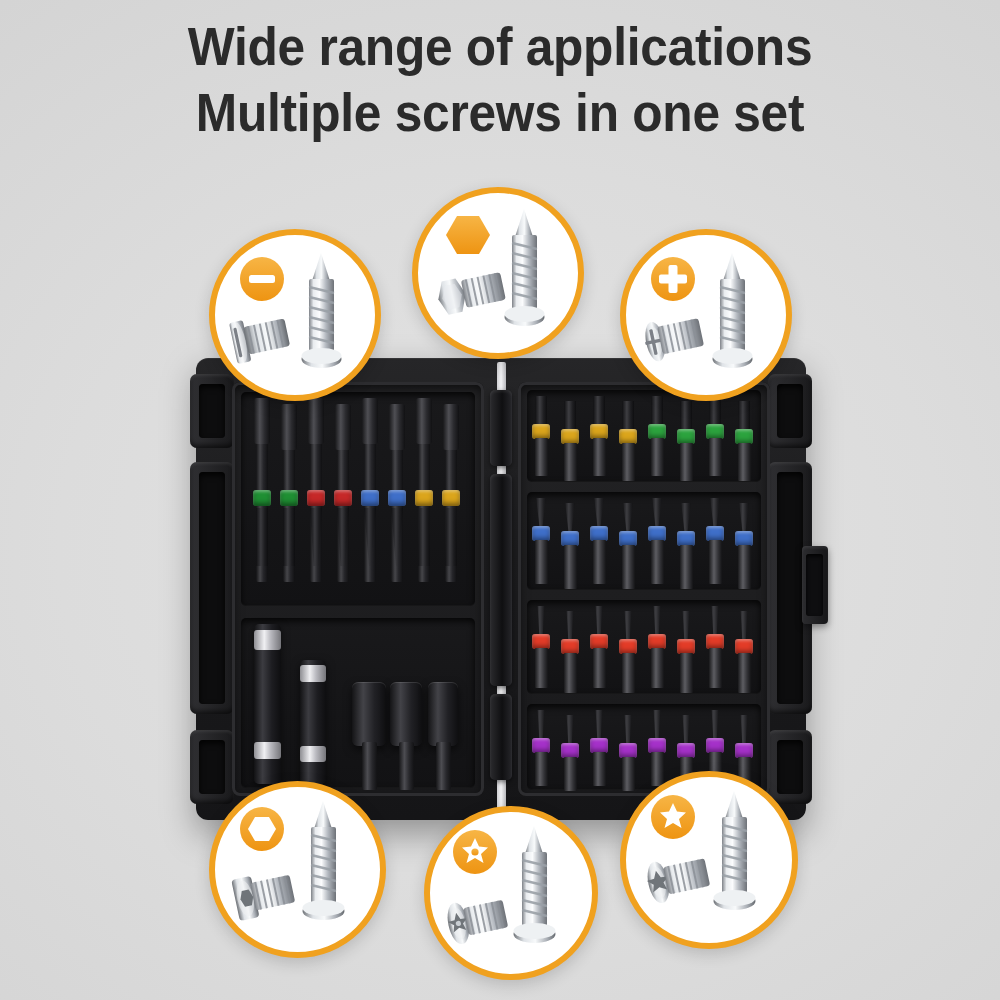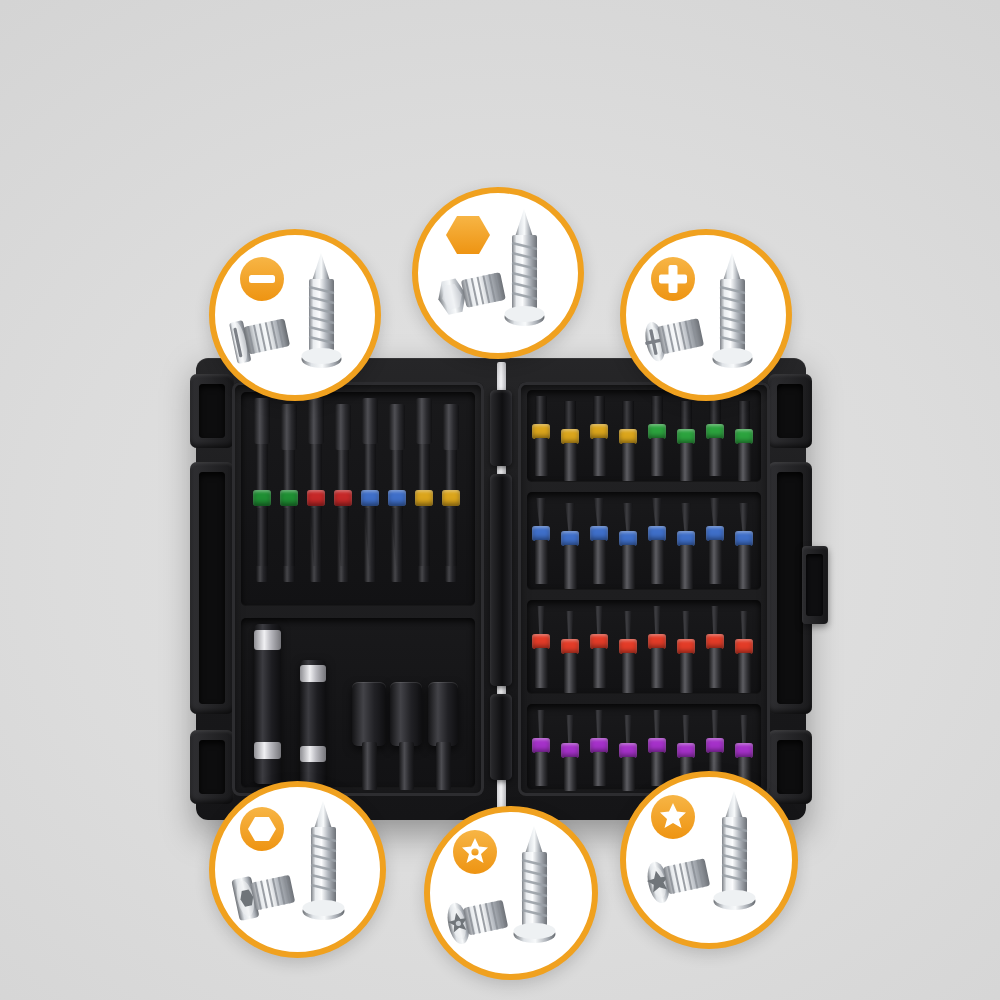--- a/index.html
+++ b/index.html
@@ -110,20 +110,24 @@
 
   
   .scene{position:absolute;inset:0;}
   svg{display:block;}
 </style>
 </head>
 <body>
 
 <div id="stage">
 
+  <div class="headline">
+    <span class="ln">Wide range of applications</span>
+    <span class="ln">Multiple screws in one set</span>
+  </div>
 
   <div class="case">
     <div class="shell"></div>
 
     <div class="rib L t">
         <i class="slot"></i>
       </div>
     <div class="rib L m">
         <i class="slot"></i>
       </div>

